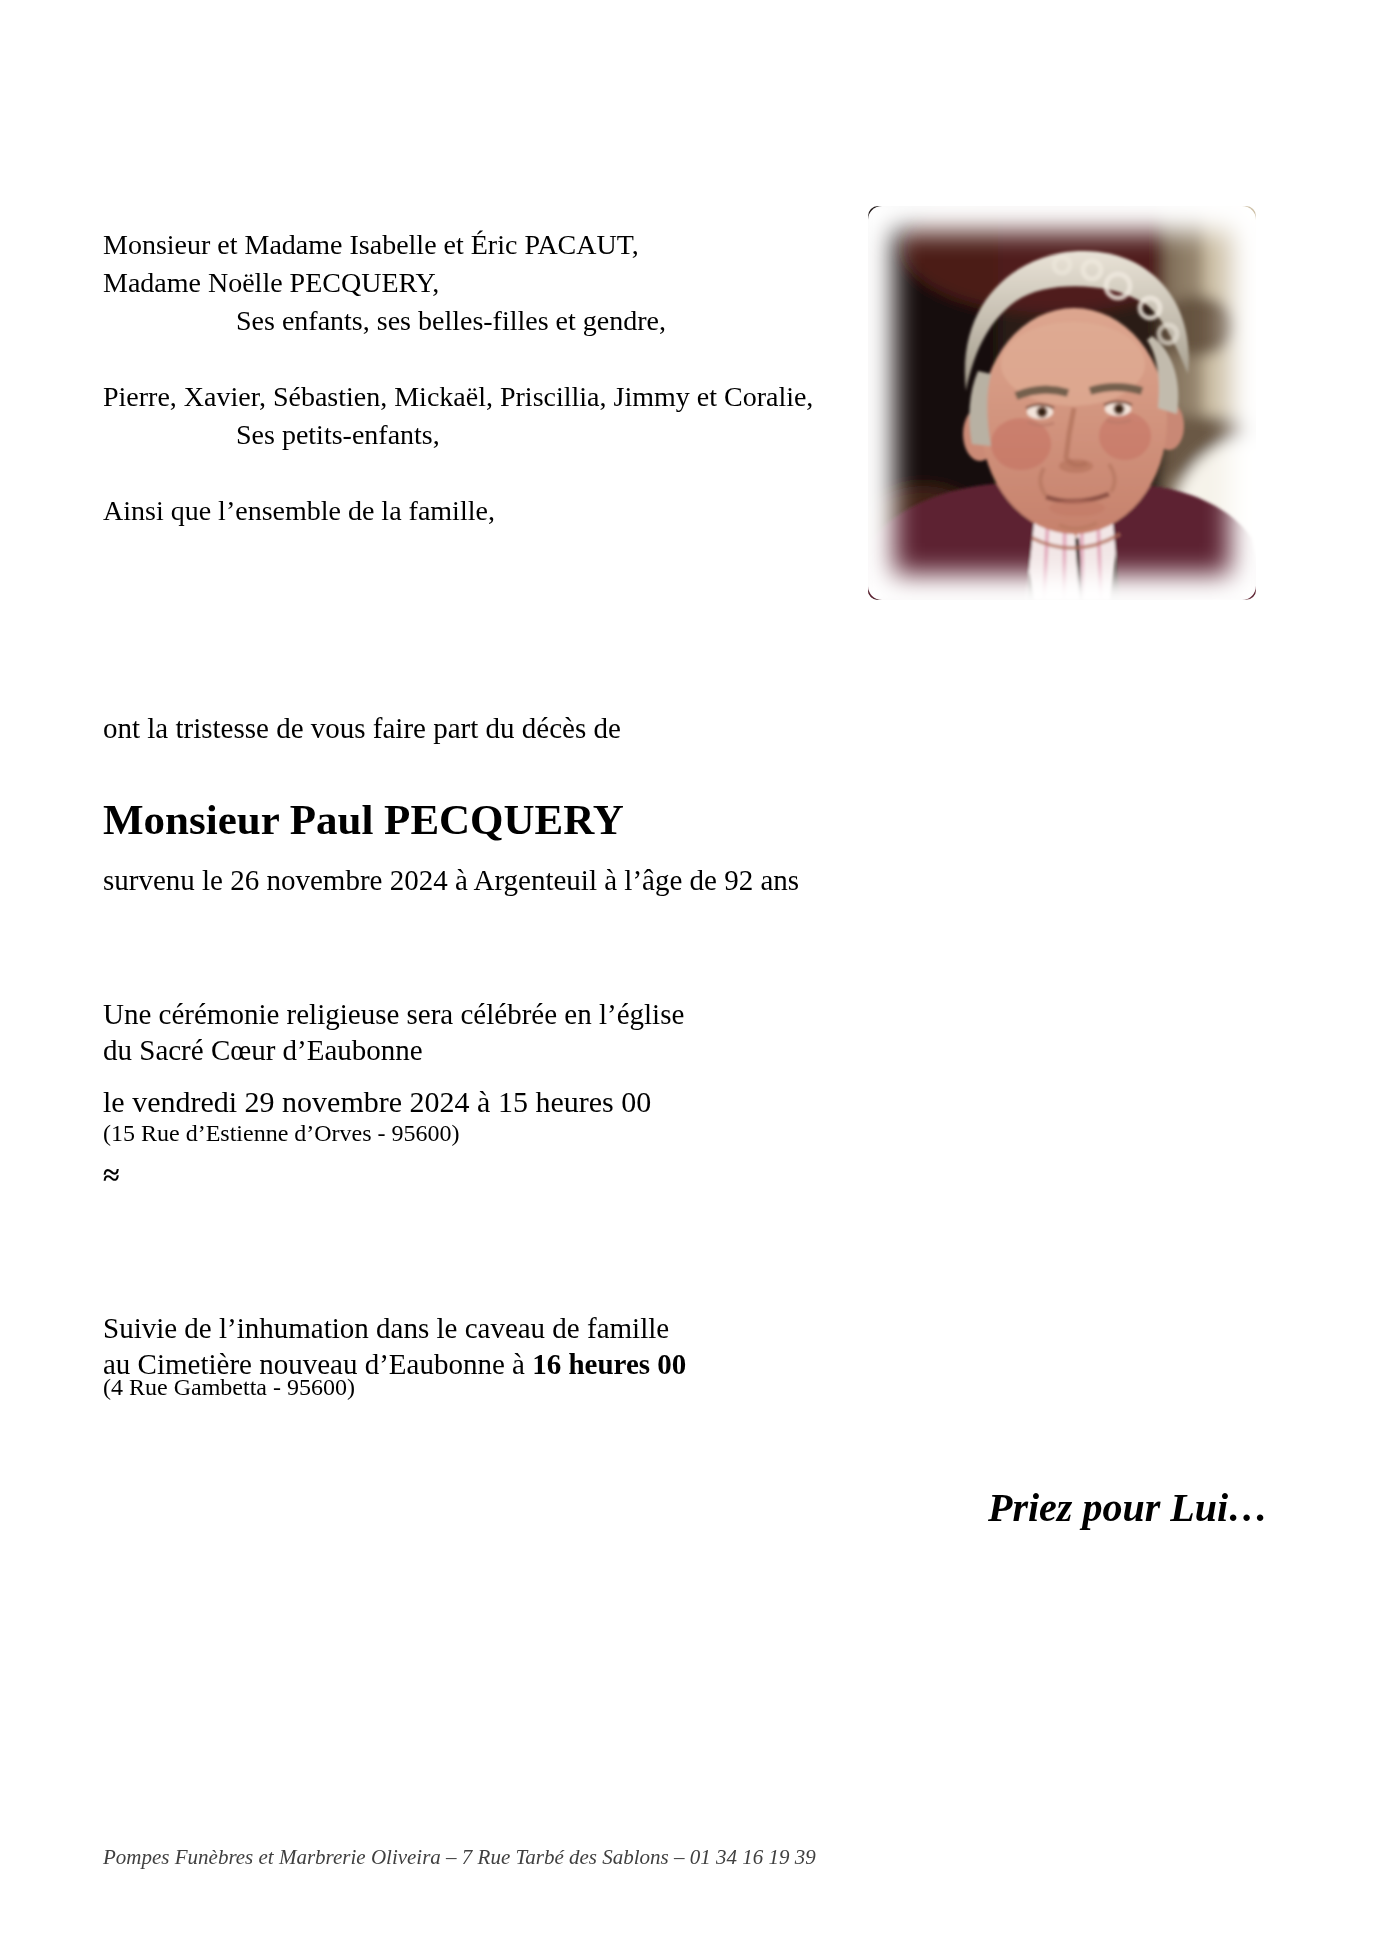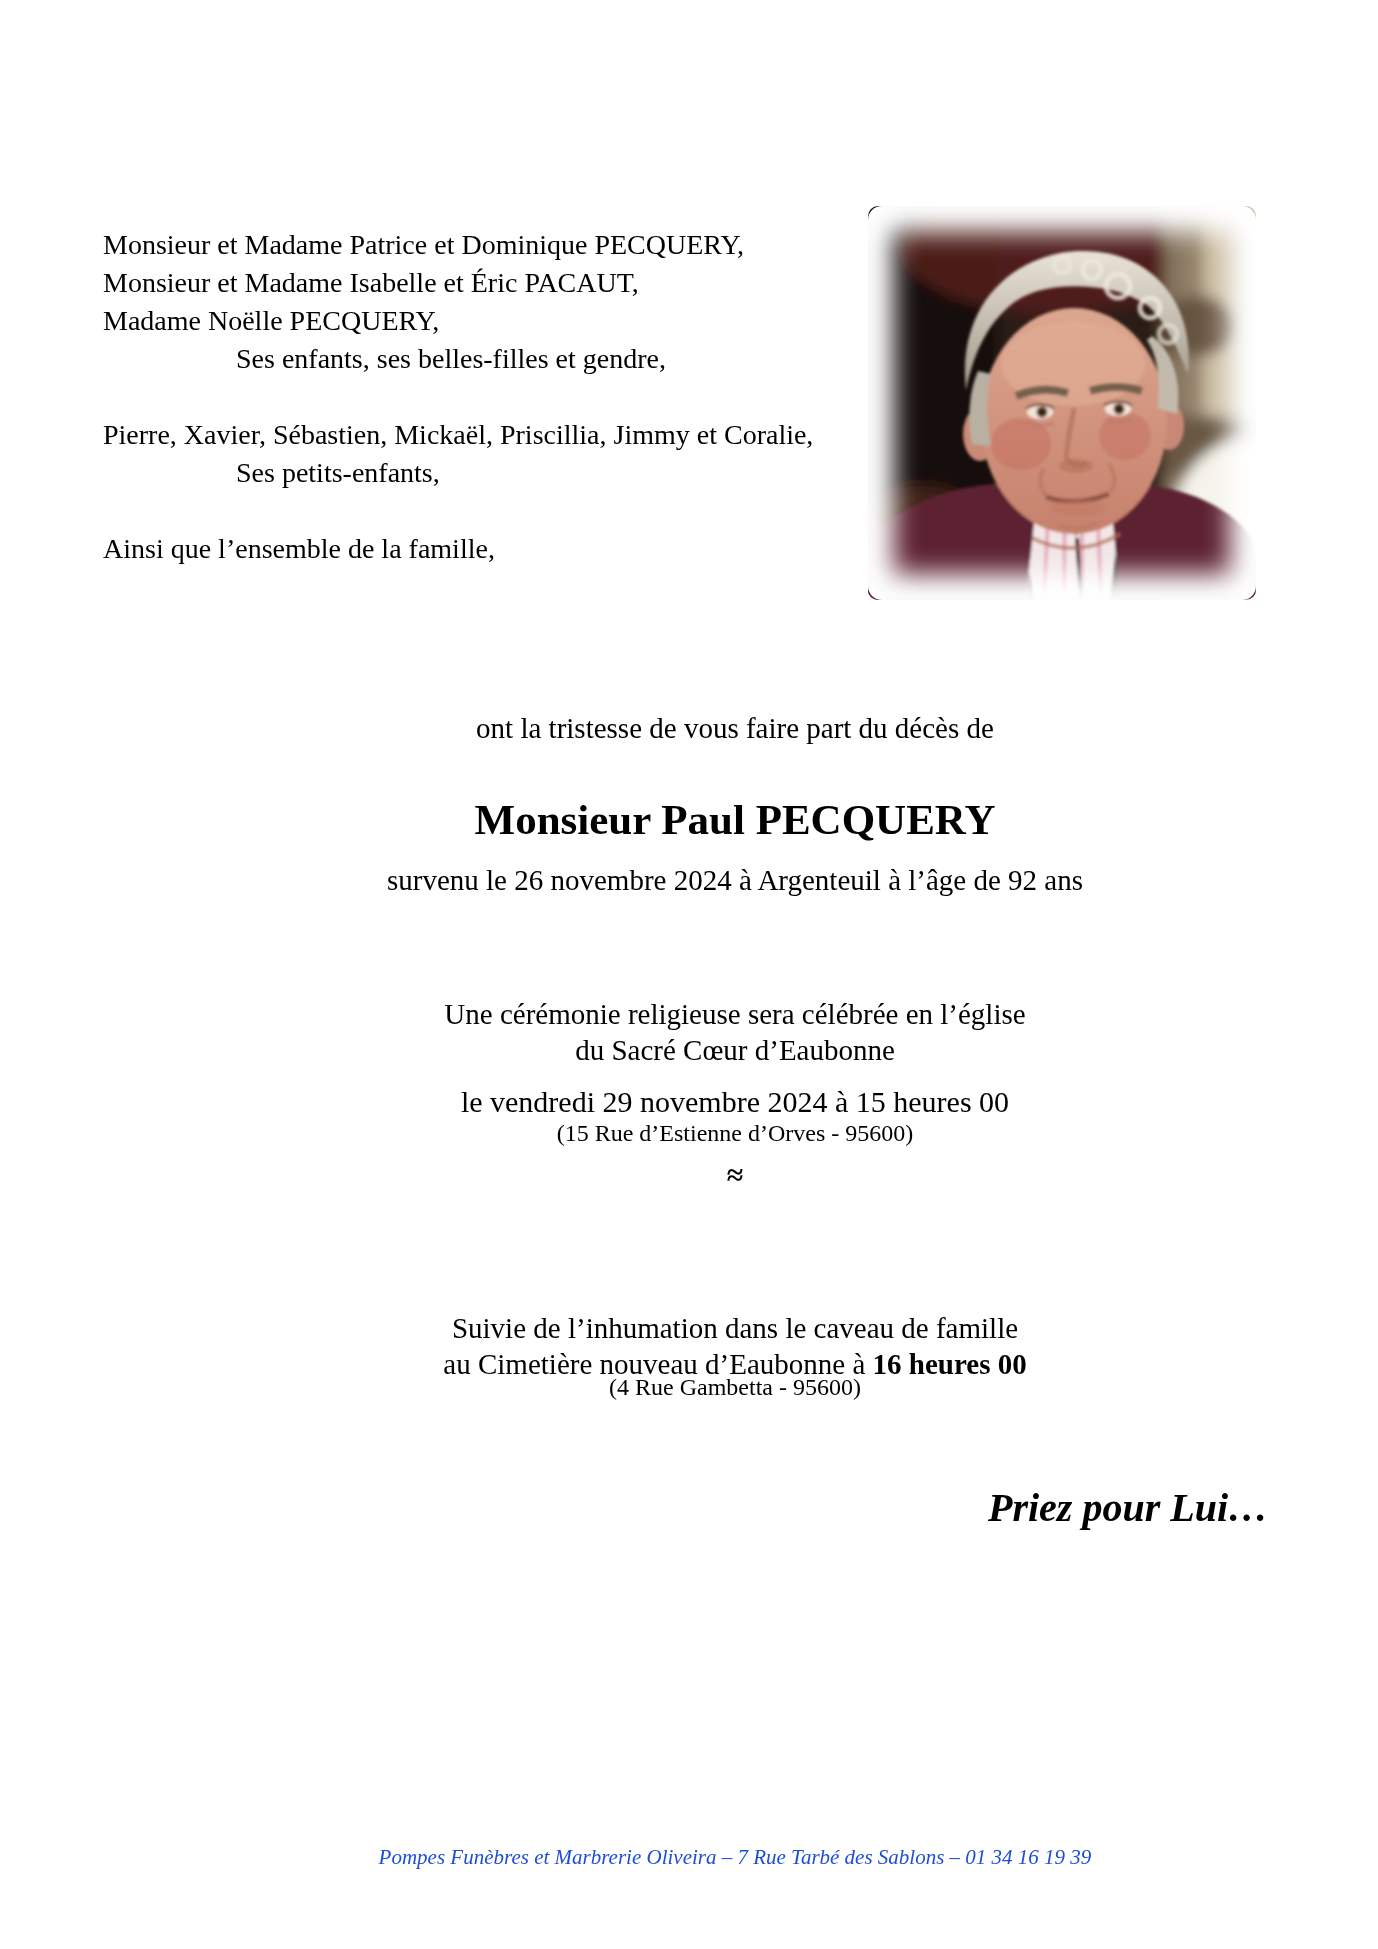--- a/index.html
+++ b/index.html
@@ -31,48 +31,47 @@
   .feather {
     position:absolute; inset:0;
     box-shadow: inset 0 0 26px 26px #ffffff;
     border-radius:14px;
     pointer-events:none;
   }
 
   
   .c {
     position:absolute; left:103px; width:1264px;
-    text-align:center; white-space:nowrap;
+    text-align:left; white-space:nowrap;
   }
   .intro    { top:712px;  font-size:29px; }
   .name     { top:795px;  font-size:43px; font-weight:bold; }
   .survenu  { top:864px;  font-size:29px; }
   .cerlines { top:996px;  font-size:29px; line-height:36px; }
   .cerdate  { top:1085px; font-size:30px; font-weight:normal; }
   .ceraddr  { top:1120px; font-size:24px; }
   .approx   { top:1158px; font-size:30px; font-weight:bold; }
   .burlines { top:1310px; font-size:29px; line-height:36px; }
   .buraddr  { top:1374px; font-size:24px; }
   .closing  {
     position:absolute; left:988px; top:1484px;
     font-size:40px; font-weight:bold; font-style:italic;
     white-space:nowrap;
   }
   .footer   {
     top:1845px; font-size:21px; font-style:italic;
-    color:#1d4ed8;
+    color:#404040;
   }
 </style>
 </head>
 <body>
 
 <div class="page">
 
   <div class="family">
-    <div class="line">Monsieur et Madame Patrice et Dominique PECQUERY,</div>
     <div class="line">Monsieur et Madame Isabelle et Éric PACAUT,</div>
     <div class="line">Madame Noëlle PECQUERY,</div>
     <div class="line indent">Ses enfants, ses belles-filles et gendre,</div>
     <div class="line gap">Pierre, Xavier, Sébastien, Mickaël, Priscillia, Jimmy et Coralie,</div>
     <div class="line indent">Ses petits-enfants,</div>
     <div class="line gap">Ainsi que l’ensemble de la famille,</div>
   </div>
 
   <div class="photo">
     <svg viewBox="0 0 388 394" xmlns="http://www.w3.org/2000/svg">

